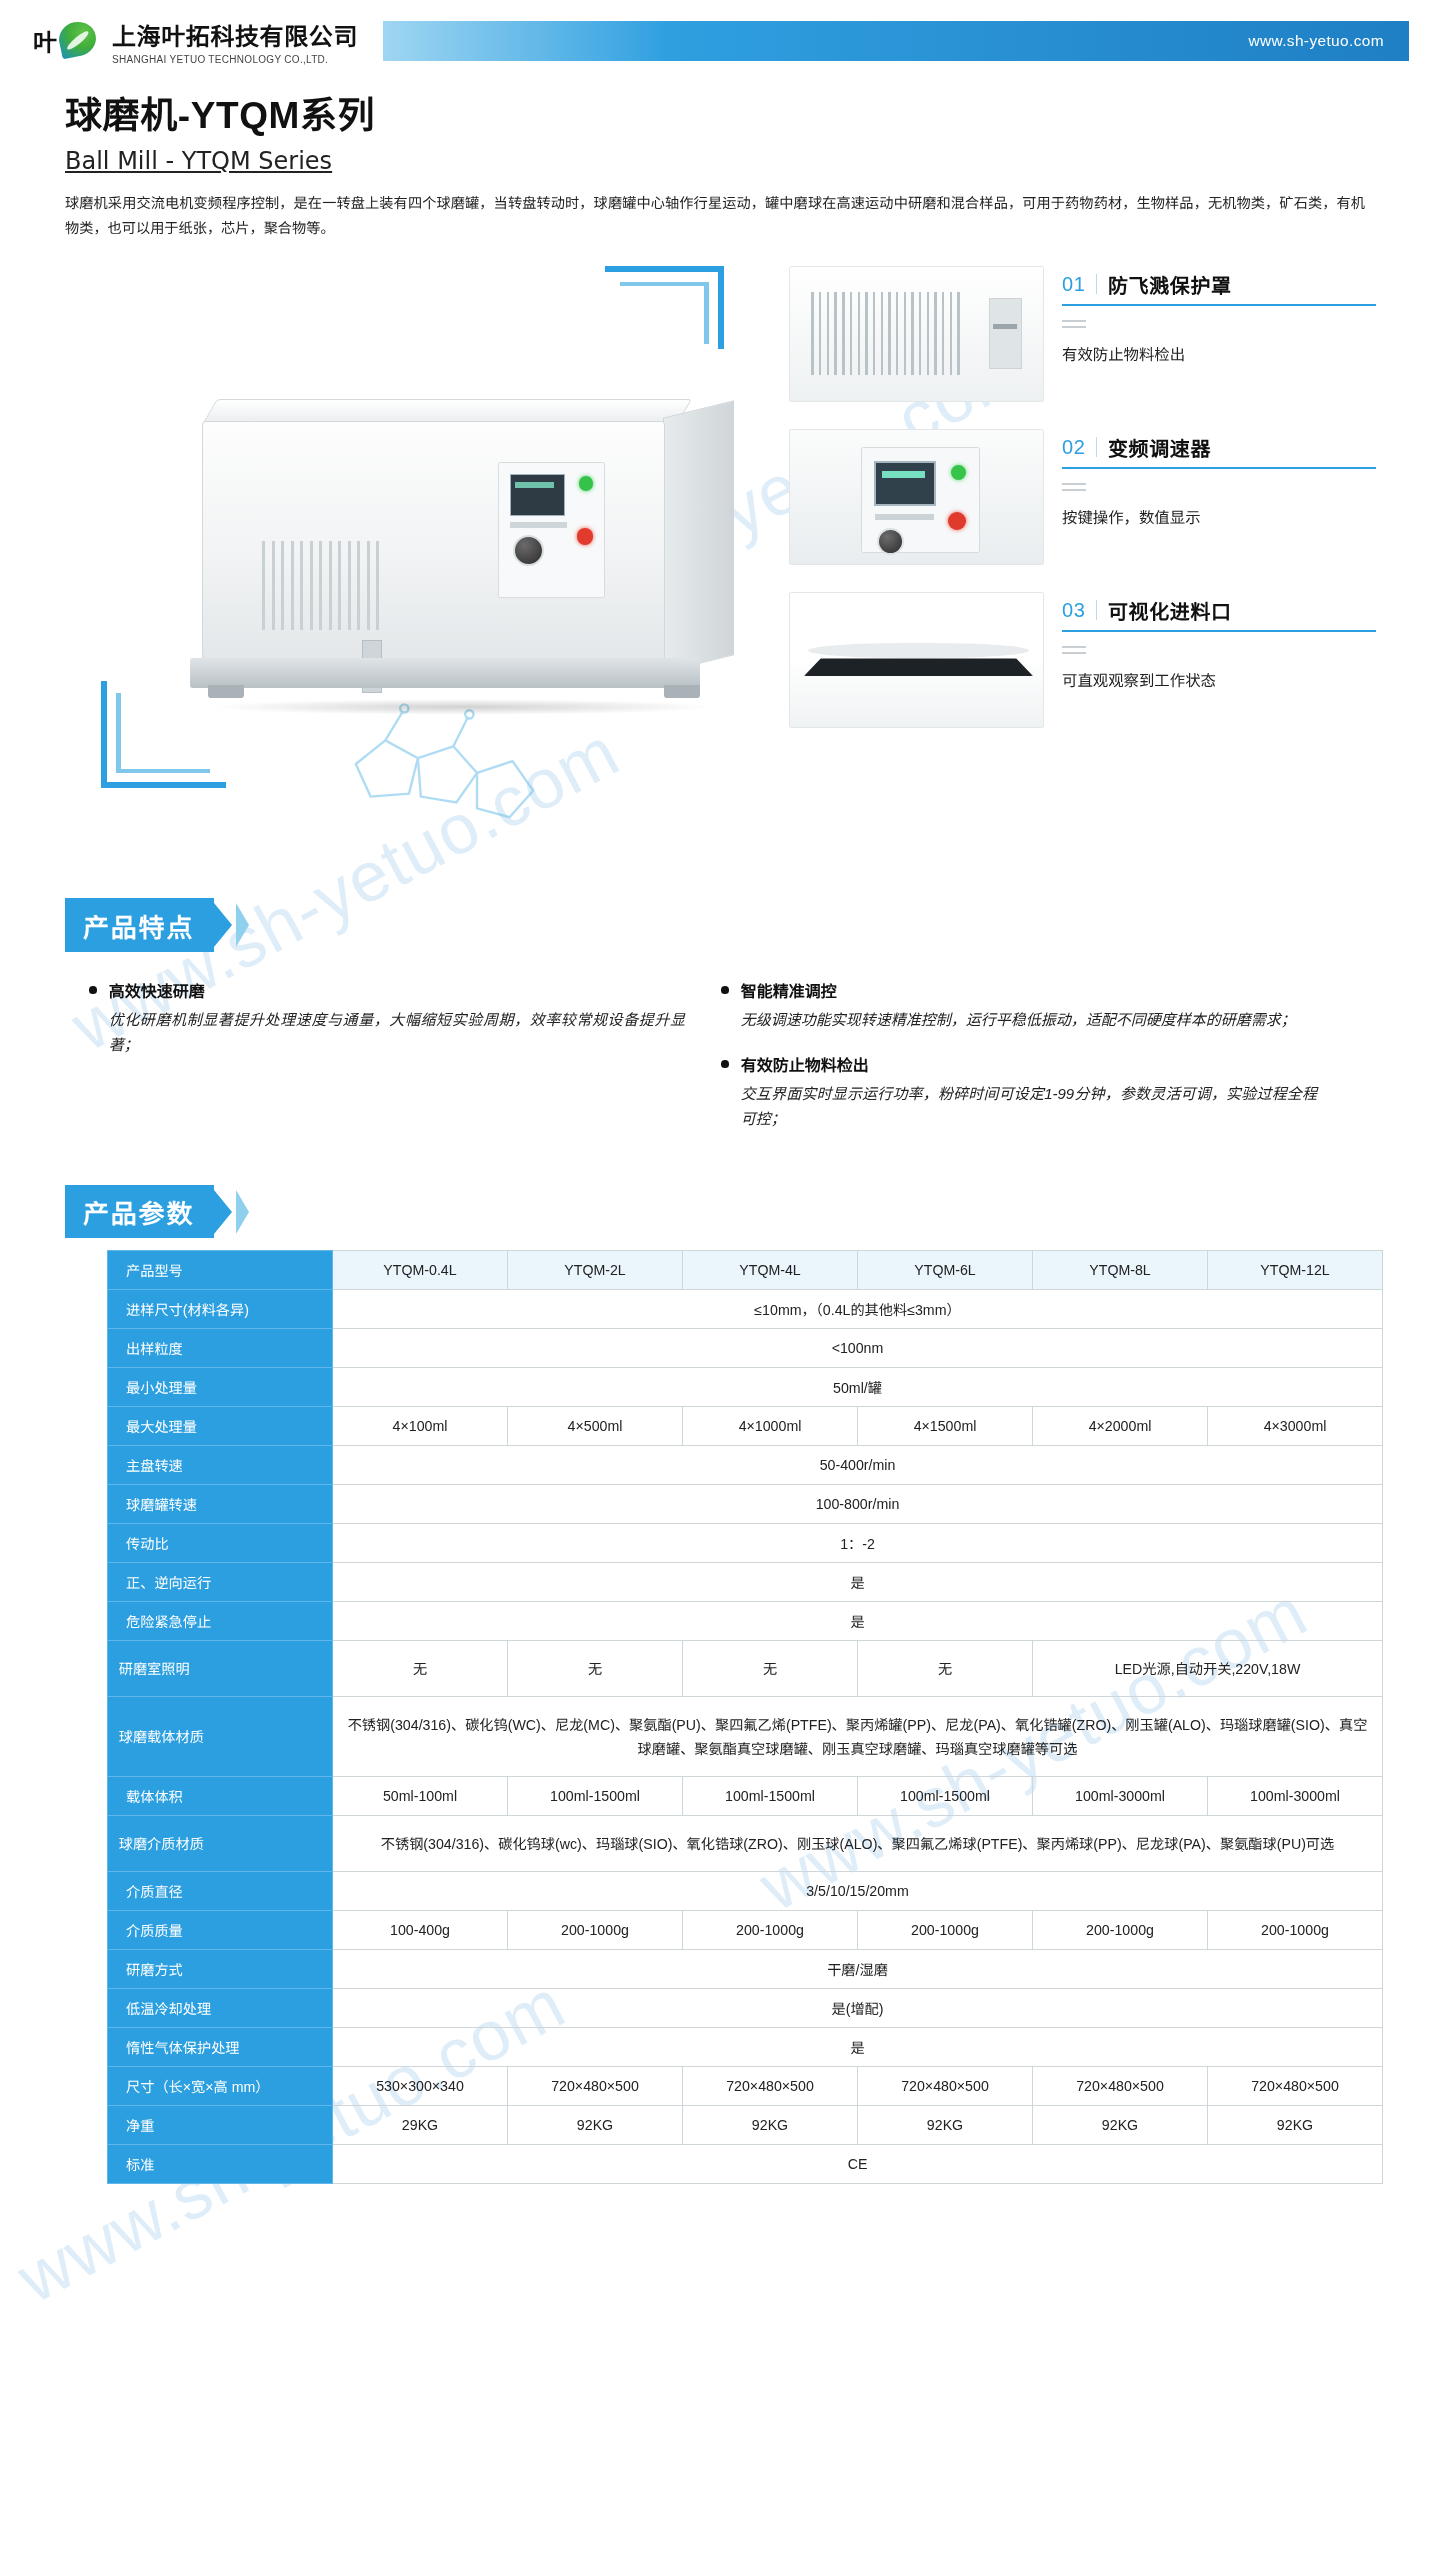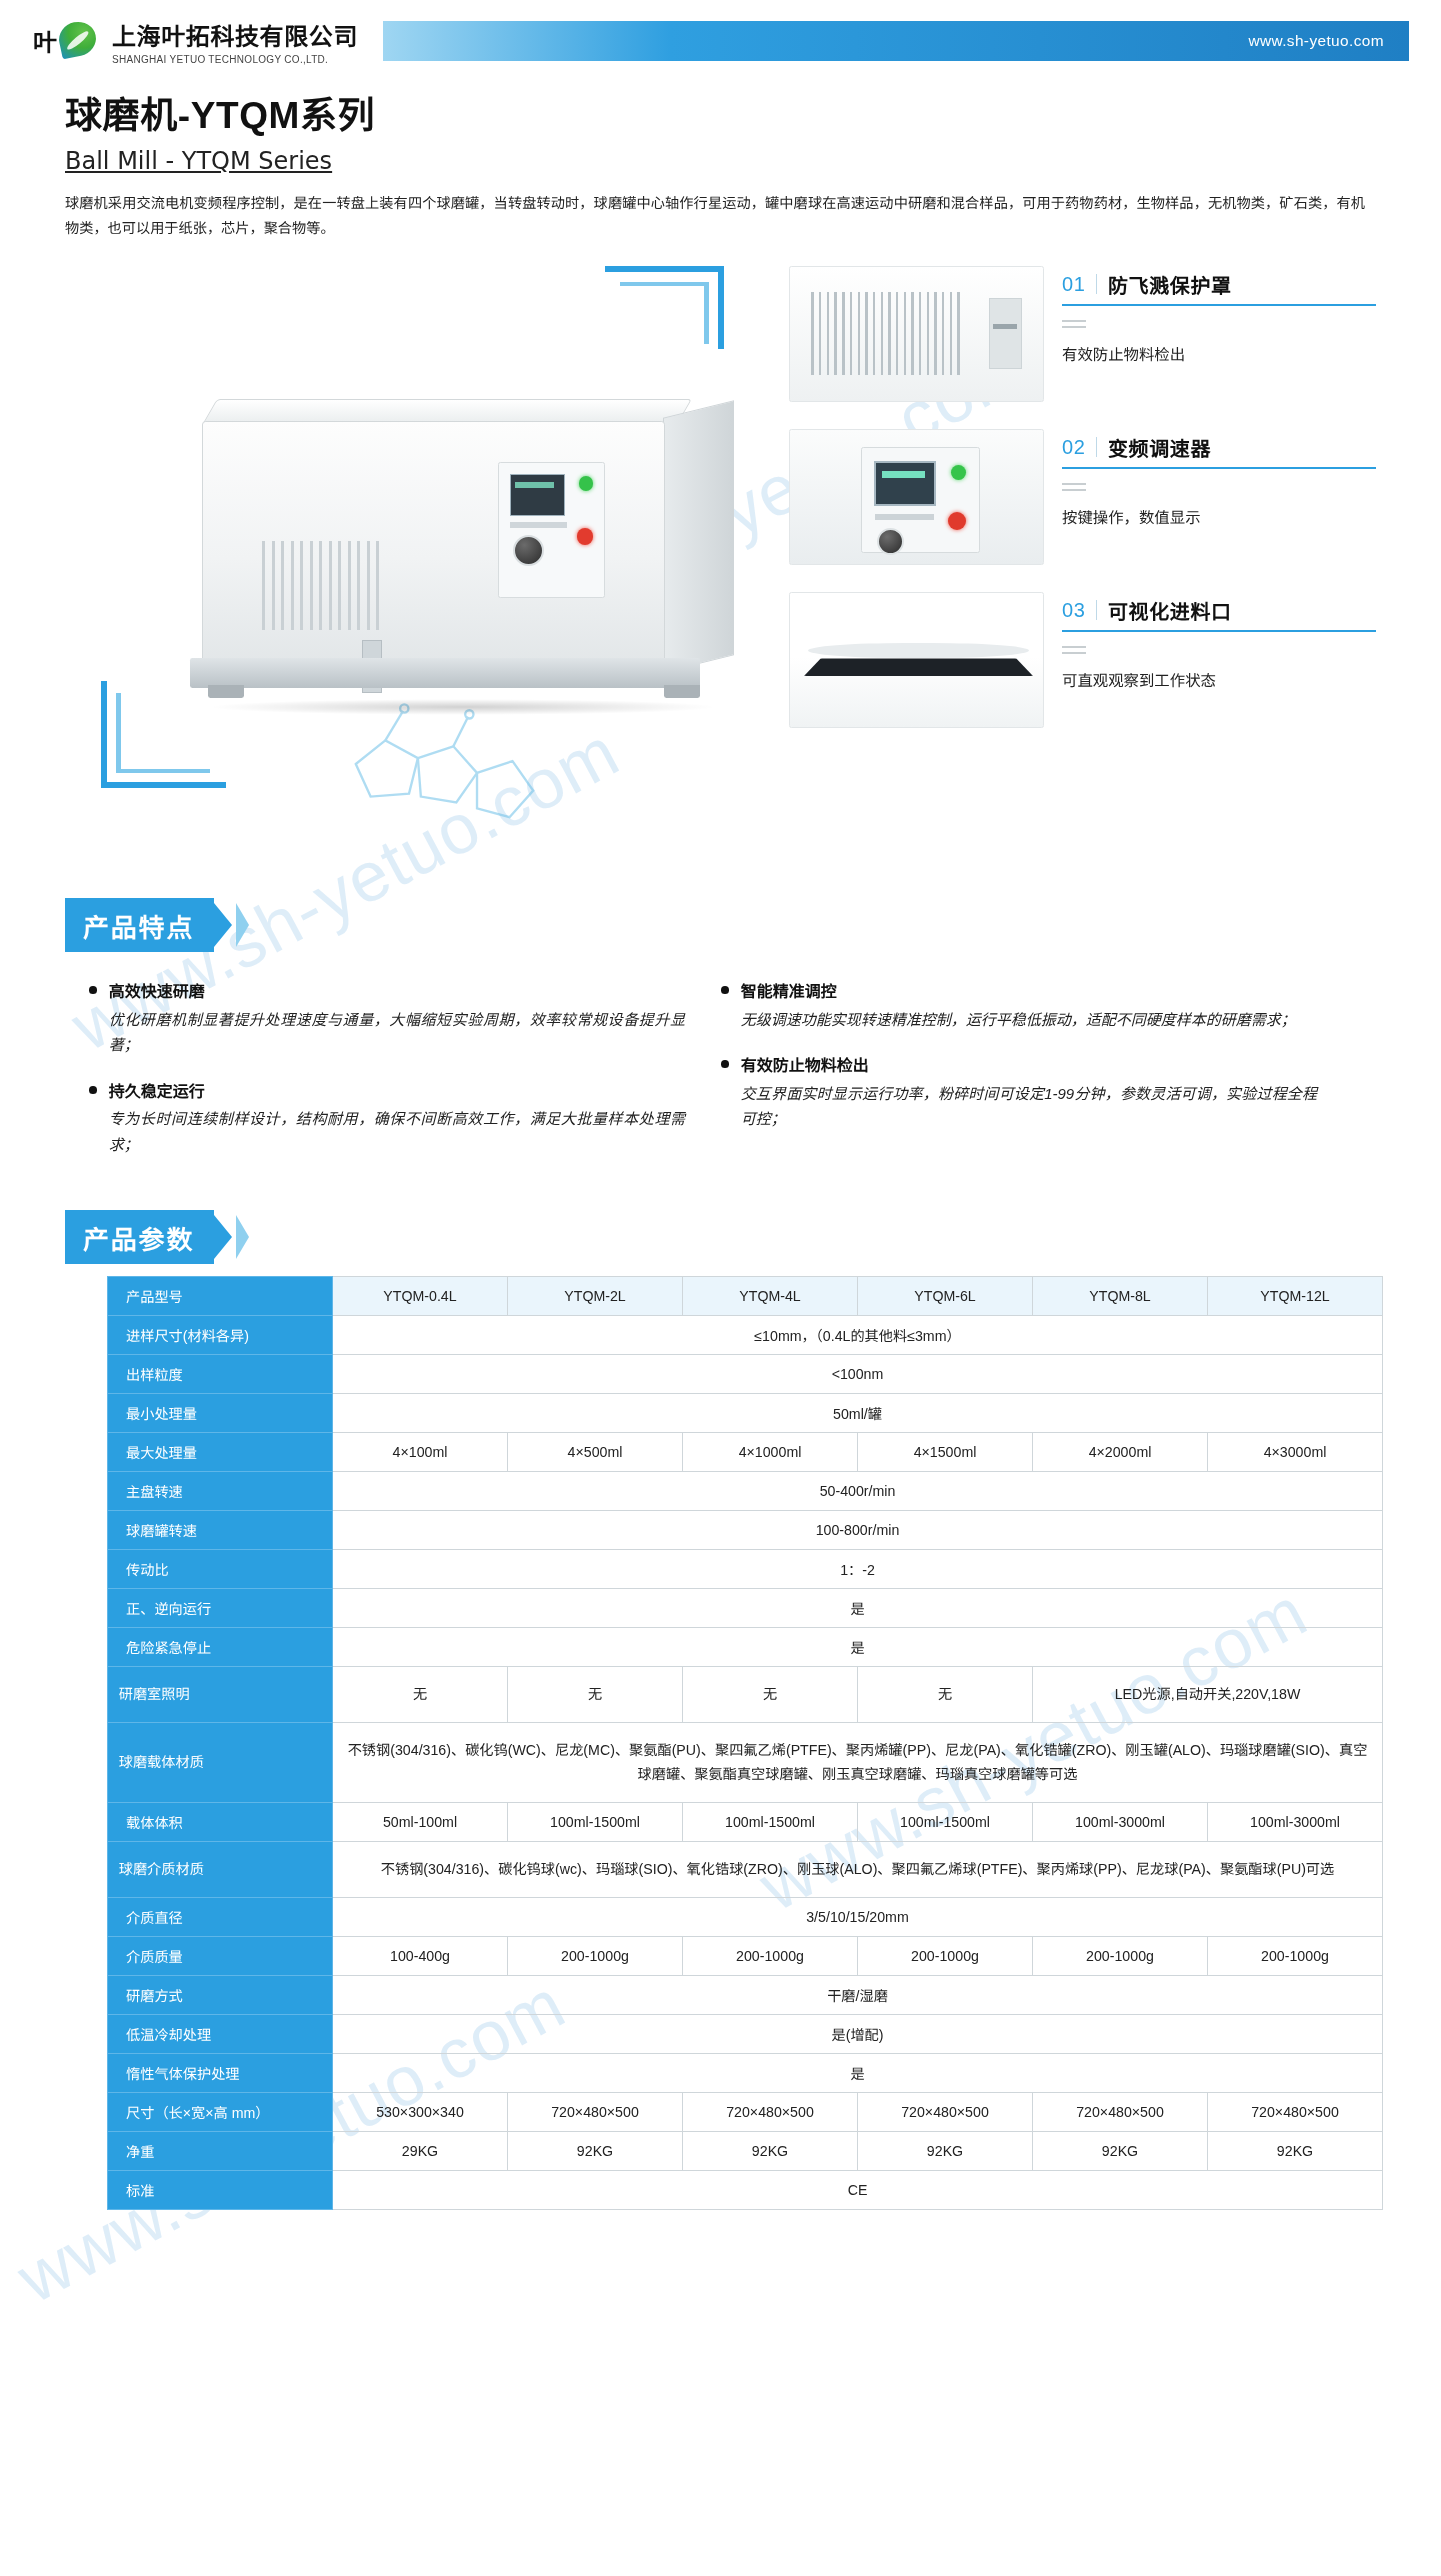--- a/index.html
+++ b/index.html
@@ -375,27 +375,20 @@
 
   <div class="features">
     <div class="fcol">
       <div class="fitem">
         <span class="dot"></span>
         <div>
           <div class="fhead">高效快速研磨</div>
           <div class="fdesc">优化研磨机制显著提升处理速度与通量，大幅缩短实验周期，效率较常规设备提升显著；</div>
         </div>
       </div>
-      <div class="fitem">
-        <span class="dot"></span>
-        <div>
-          <div class="fhead">持久稳定运行</div>
-          <div class="fdesc">专为长时间连续制样设计，结构耐用，确保不间断高效工作，满足大批量样本处理需求；</div>
-        </div>
-      </div>
     </div>
     <div class="fcol">
       <div class="fitem">
         <span class="dot"></span>
         <div>
           <div class="fhead">智能精准调控</div>
           <div class="fdesc">无级调速功能实现转速精准控制，运行平稳低振动，适配不同硬度样本的研磨需求；</div>
         </div>
       </div>
       <div class="fitem">

